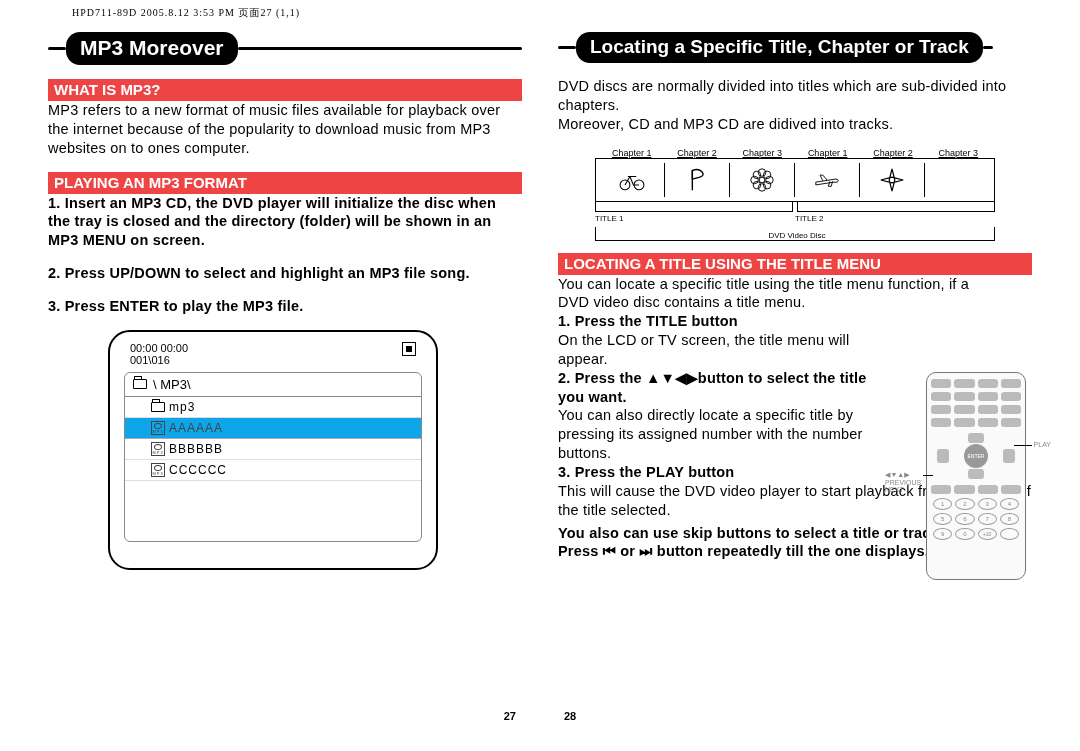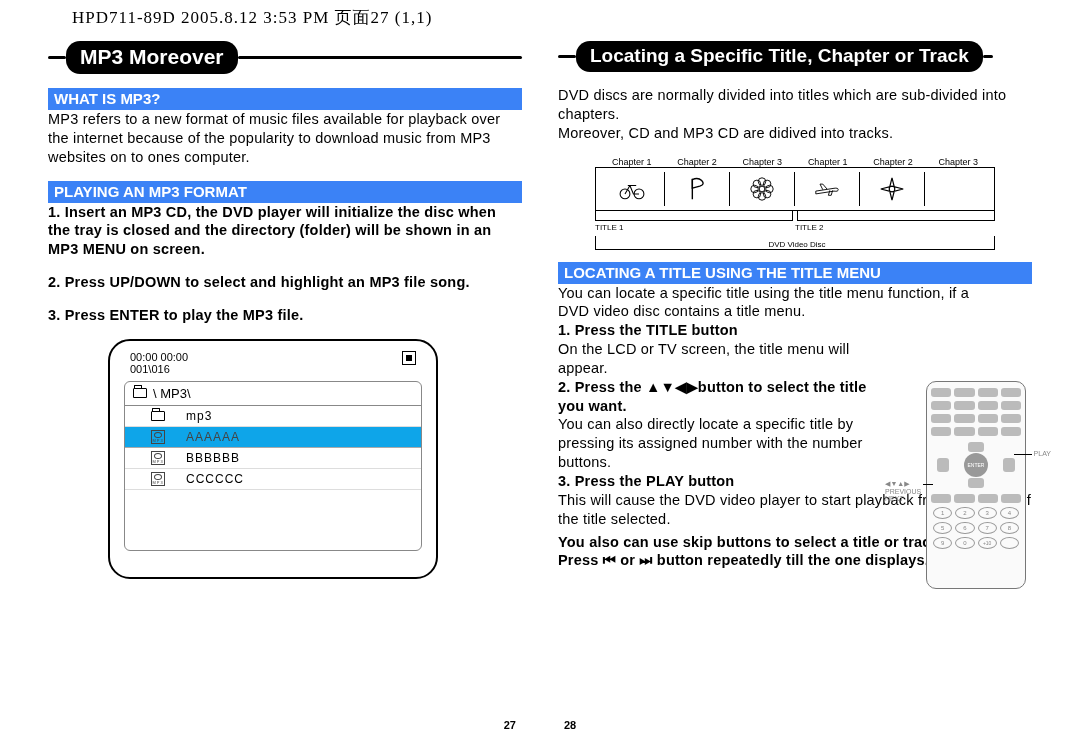--- a/index.html
+++ b/index.html
@@ -6,21 +6,21 @@
   body {
     font-family: Arial, Helvetica, sans-serif;
     background: #fff;
     width: 1080px;
     height: 751px;
     position: relative;
     overflow: hidden;
   }
   .hdr {
     font-family: "Times New Roman", serif;
-    font-size: 17px;
+    font-size: 10px;
     letter-spacing: 1px;
     padding: 6px 0 2px 72px;
   }
   .pages {
     display: flex;
     width: 100%;
     height: 700px;
     padding: 10px 30px 0 30px;
   }
   .page { flex: 1; padding: 0 18px; position: relative; }
@@ -32,21 +32,21 @@
   .pill-line-l {
     height: 3px; background: #000; width: 18px; border-radius: 3px;
   }
   .pill {
     background: #000; color: #fff; font-weight: bold;
     padding: 4px 14px 5px 14px; border-radius: 14px;
     font-size: 21px; white-space: nowrap;
   }
   .pill-line-r { height: 3px; background: #000; flex: 1; border-radius: 3px; }
   .sub-bar {
-    background: #3b82f6; color: #fff; font-weight: bold;
+    background: #ef4444; color: #fff; font-weight: bold;
     font-size: 15px; padding: 2px 6px 3px 6px; margin-top: 4px;
   }
   .body-text { font-size: 14.5px; line-height: 1.3; letter-spacing: 0.2px; }
   .para { margin-bottom: 14px; }
   .bold { font-weight: bold; }
   .pgnum { position: absolute; bottom: 0; font-size: 11px; font-weight: bold; }
   .pgnum-left { right: 24px; }
   .pgnum-right { left: 24px; }
 
   
@@ -57,34 +57,34 @@
   }
   .mp3-inner {
     border: 1px solid #888; border-radius: 6px; height: 170px; margin-top: 6px;
     overflow: hidden;
   }
   .mp3-row1 { display: flex; justify-content: space-between; padding: 0 6px; font-size: 11px; align-items: flex-start; }
   .mp3-stop { width: 14px; height: 14px; border: 1.5px solid #000; display:inline-flex; align-items:center; justify-content:center; }
   .mp3-stop::after { content:""; width:6px; height:6px; background:#000; }
   .mp3-folderlabel { border-bottom:1px solid #888; padding:4px 8px; font-size:13px; display:flex; align-items:center; gap:6px; }
   .mp3-list { }
-  .mp3-list-item { padding: 3px 8px 3px 26px; font-size: 12px; letter-spacing:1px; border-bottom:1px solid #ddd; display:flex; align-items:center; gap:21px; }
+  .mp3-list-item { padding: 3px 8px 3px 26px; font-size: 12px; letter-spacing:1px; border-bottom:1px solid #ddd; display:flex; align-items:center; gap:4px; }
   .mp3-list-item.sel { background:#0ea5e9; color:#444; border-bottom:1px solid #aaa; }
   .folder-icon { width:14px; height:10px; background:#fff; border:1.5px solid #000; border-radius:1px 1px 0 0; display:inline-block; position:relative; }
   .folder-icon::before { content:""; position:absolute; top:-4px; left:0; width:6px; height:3px; border:1.5px solid #000; border-bottom:none; border-radius:1px 1px 0 0; }
   .file-icon { width:14px; height:14px; border:1.3px solid #444; display:inline-block; position:relative; font-size:4px; line-height:1; color:#444; text-align:center; padding-top:7px; }
   .file-icon::before { content:""; position:absolute; top:1px; left:2px; width:6px; height:4px; border:1px solid #444; border-radius:50%; }
   .file-icon::after { content:"MP3"; position:absolute; bottom:0; left:0; right:0; font-size:4px; }
 
   
   .disc-diagram {
     margin: 14px auto 12px auto; width: 400px;
     font-size: 9px; text-align:center;
   }
-  .chap-row { display:flex; justify-content:space-between; padding: 0 4px; }
+  .chap-row { display:flex; justify-content:space-between; padding: 0 4px; text-decoration: underline; }
   .chap-row span { width:70px; }
   .icon-row { display:flex; justify-content:space-between; padding: 4px 4px; }
   .dicon { width:70px; height:34px; display:flex; align-items:center; justify-content:center; border-right:1px solid #000; }
   .dicon:last-child { border-right:none; }
   .title-bracket { display:flex; }
   .tb { flex:1; border:1px solid #000; border-top:none; height:10px; }
   .tb:first-child { margin-right:4px; }
   .tb-lbl { display:flex; font-size:8px; }
   .tb-lbl span { flex:1; text-align:left; margin-top:2px; }
   .dvd-lbl { margin-top:4px; border:1px solid #000; border-top:none; height:14px; position:relative; }

